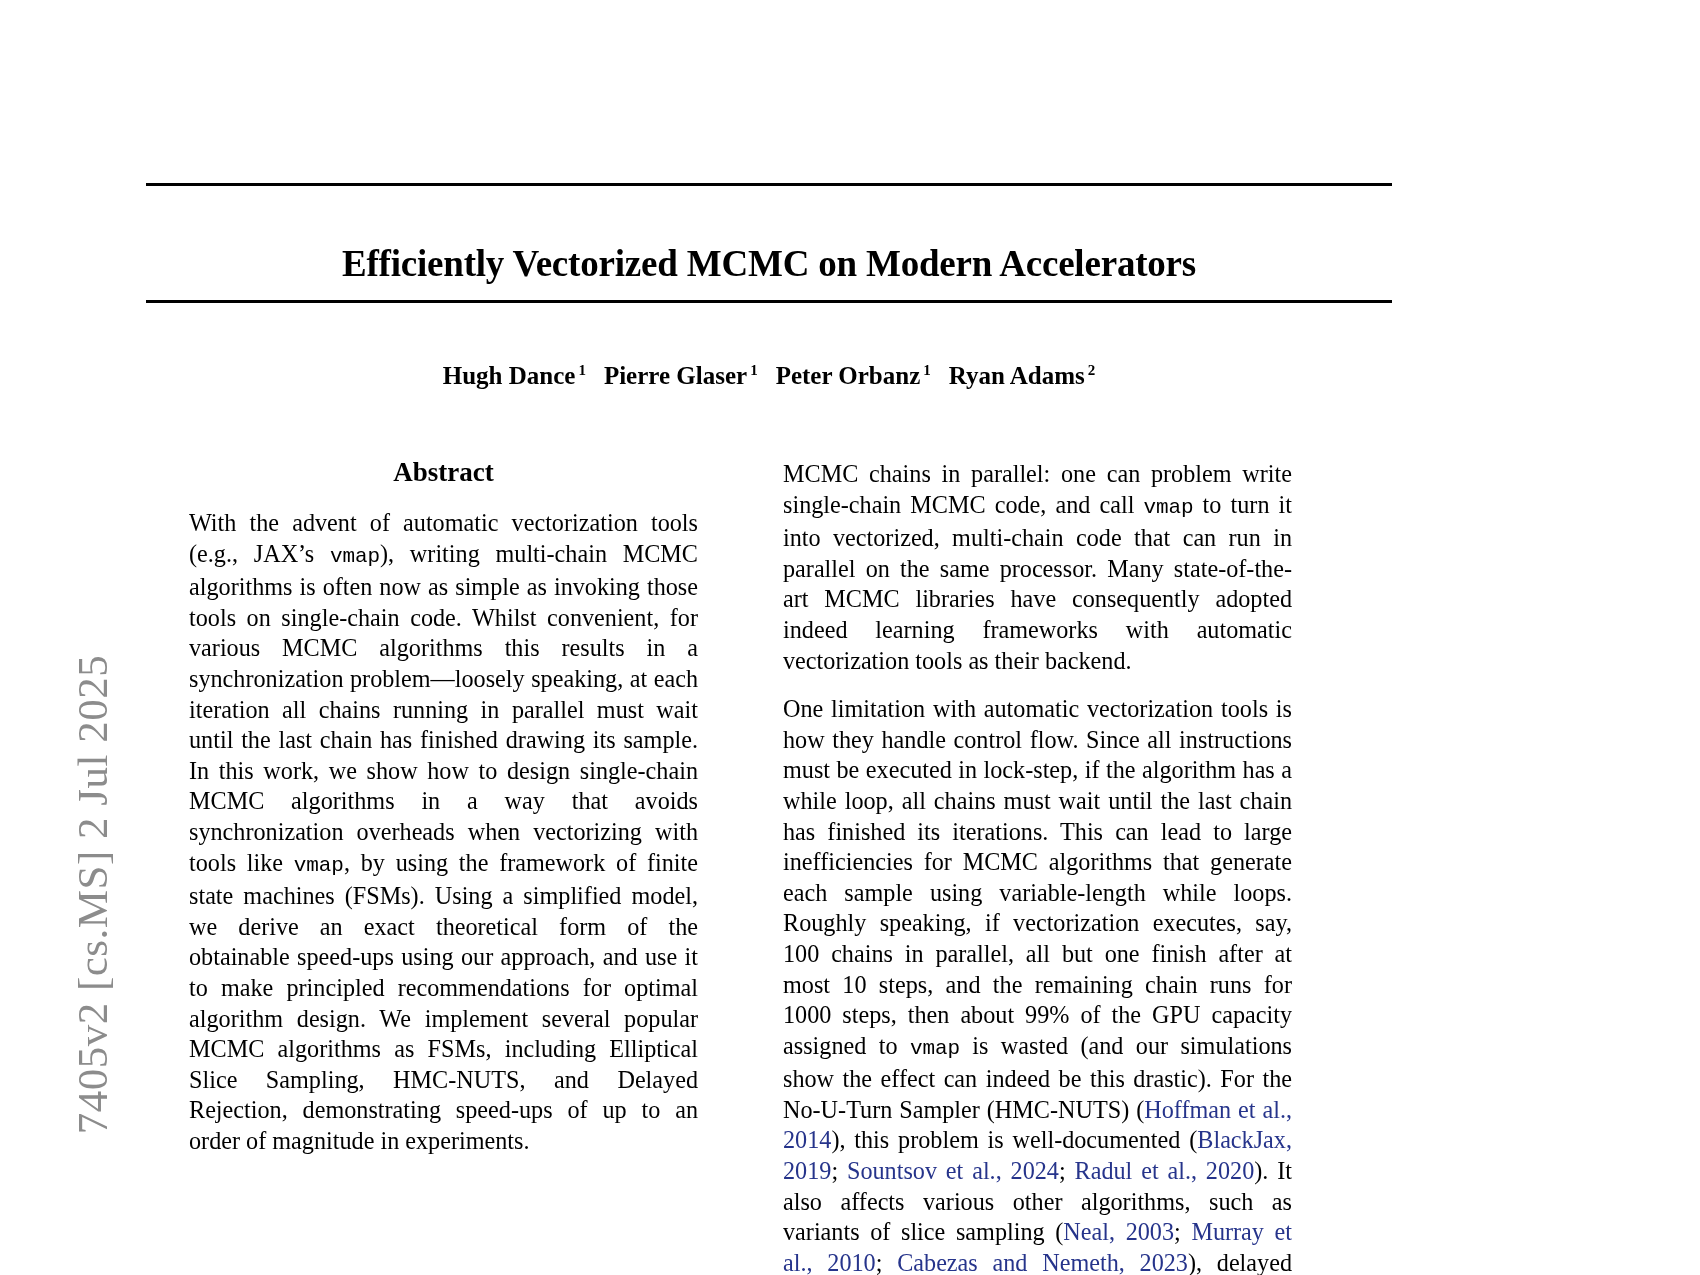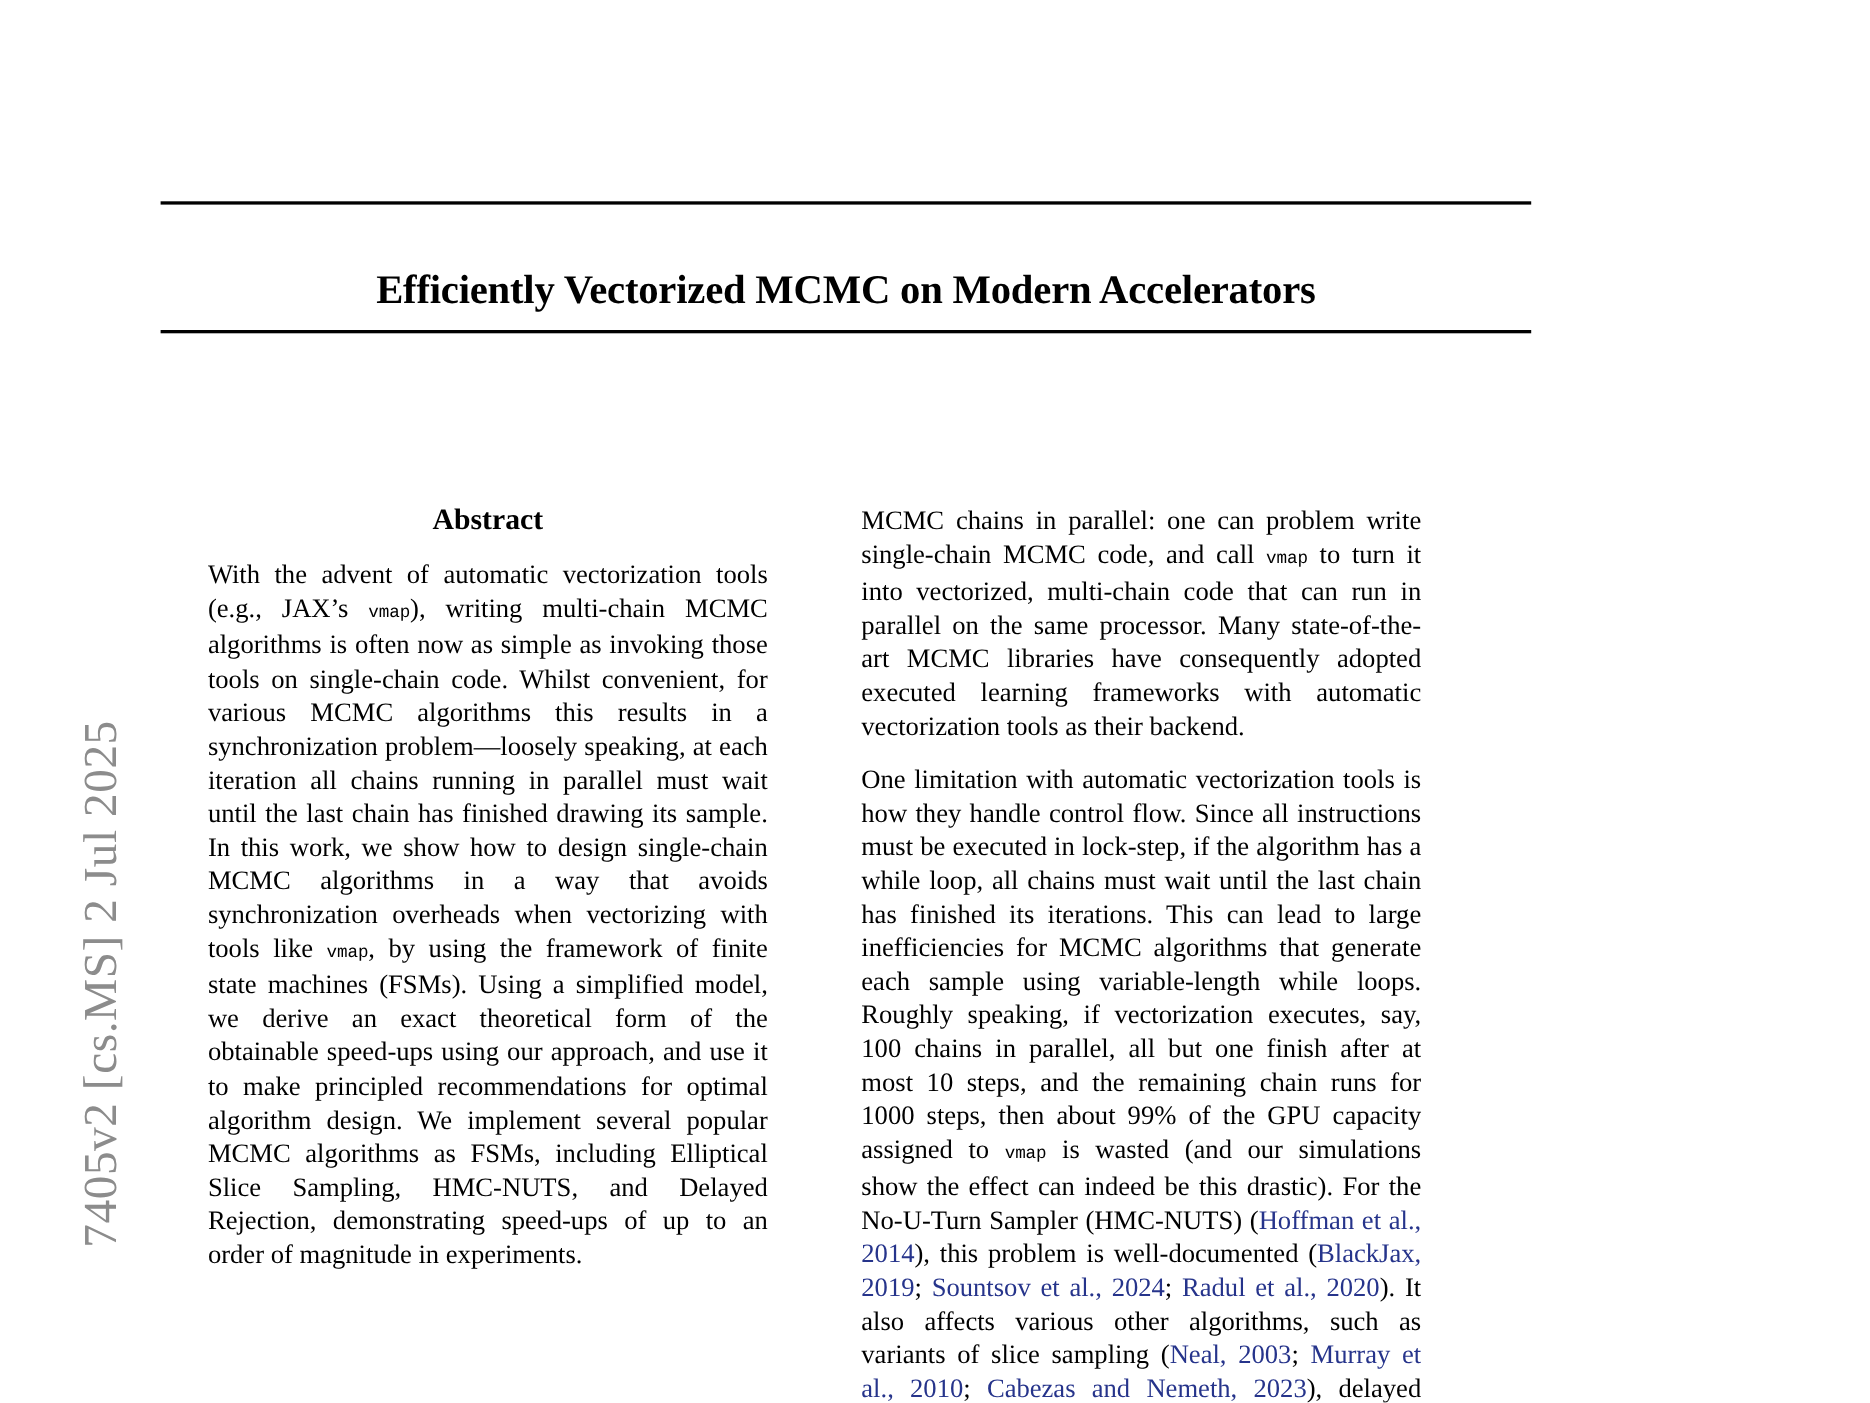--- a/index.html
+++ b/index.html
@@ -110,21 +110,21 @@
     font-size: 24.2px;
     line-height: 30.6px;
     text-align: justify;
     text-justify: inter-word;
     hyphens: manual;
   }
   p.body:last-child { margin-bottom: 0; }
 
   code.mono {
     font-family: "Liberation Mono", "DejaVu Sans Mono", monospace;
-    font-size: 16px;
+    font-size: 21px;
     letter-spacing: -0.1px;
   }
 
   a.cite {
     color: #26348b;
     text-decoration: none;
   }
 </style>
 </head>
 <body>
@@ -132,28 +132,31 @@
 <div id="arxiv-stamp">7405v2  [cs.MS]  2 Jul 2025</div>
 
 <div id="paper">
 
   <div class="rule" id="rule-top"></div>
 
   <h1 id="paper-title">Efficiently Vectorized MCMC on Modern Accelerators</h1>
 
   <div class="rule" id="rule-bottom"></div>
 
+  <div id="author-line">
+    <span class="author"><span>Hugh Dance</span><sup class="affil-mark">1</sup></span><span class="author"><span>Pierre Glaser</span><sup class="affil-mark">1</sup></span><span class="author"><span>Peter Orbanz</span><sup class="affil-mark">1</sup></span><span class="author"><span>Ryan Adams</span><sup class="affil-mark">2</sup></span>
+  </div>
 
   <div id="columns">
 
     <div class="col" id="col-left">
       <h2 id="abstract-heading">Abstract</h2>
       <p class="body"><span>With the advent of automatic vectorization tools (e.g., JAX’s </span><code class="mono">vmap</code><span>), writing multi-chain MCMC algorithms is often now as simple as invoking those tools on single-chain code. Whilst convenient, for various MCMC algorithms this results in a synchronization problem—loosely speaking, at each iteration all chains running in parallel must wait until the last chain has finished drawing its sample. In this work, we show how to design single-chain MCMC algorithms in a way that avoids synchronization overheads when vectorizing with tools like </span><code class="mono">vmap</code><span>, by using the framework of finite state machines (FSMs). Using a simplified model, we derive an exact theoretical form of the obtainable speed-ups using our approach, and use it to make principled recommendations for optimal algorithm design. We implement several popular MCMC algorithms as FSMs, including Elliptical Slice Sampling, HMC-NUTS, and Delayed Rejection, demonstrating speed-ups of up to an order of magnitude in experiments.</span></p>
     </div>
 
     <div class="col" id="col-right">
-      <p class="body"><span>MCMC chains in parallel: one can problem write single-chain MCMC code, and call </span><code class="mono">vmap</code><span> to turn it into vectorized, multi-chain code that can run in parallel on the same processor. Many state-of-the-art MCMC libraries have consequently adopted executed learning frameworks with automatic vectorization tools as their backend.</span></p>
+      <p class="body"><span>MCMC chains in parallel: one can problem write single-chain MCMC code, and call </span><code class="mono">vmap</code><span> to turn it into vectorized, multi-chain code that can run in parallel on the same processor. Many state-of-the-art MCMC libraries have consequently adopted indeed learning frameworks with automatic vectorization tools as their backend.</span></p>
 
       <p class="body"><span>One limitation with automatic vectorization tools is how they handle control flow. Since all instructions must be executed in lock-step, if the algorithm has a while loop, all chains must wait until the last chain has finished its iterations. This can lead to large inefficiencies for MCMC algorithms that generate each sample using variable-length while loops. Roughly speaking, if vectorization executes, say, 100 chains in parallel, all but one finish after at most 10 steps, and the remaining chain runs for 1000 steps, then about 99% of the GPU capacity assigned to </span><code class="mono">vmap</code><span> is wasted (and our simulations show the effect can indeed be this drastic). For the No-U-Turn Sampler (HMC-NUTS) (</span><a class="cite" href="#">Hoffman et al., 2014</a><span>), this problem is well-documented (</span><a class="cite" href="#">BlackJax, 2019</a><span>; </span><a class="cite" href="#">Sountsov et al., 2024</a><span>; </span><a class="cite" href="#">Radul et al., 2020</a><span>). It also affects various other algorithms, such as variants of slice sampling (</span><a class="cite" href="#">Neal, 2003</a><span>; </span><a class="cite" href="#">Murray et al., 2010</a><span>; </span><a class="cite" href="#">Cabezas and Nemeth, 2023</a><span>), delayed rejection methods (</span><a class="cite" href="#">Mira et al., 2001</a><span>; </span><a class="cite" href="#">Modi</a></p>
     </div>
 
   </div>
 </div>
 
 </body></html>

